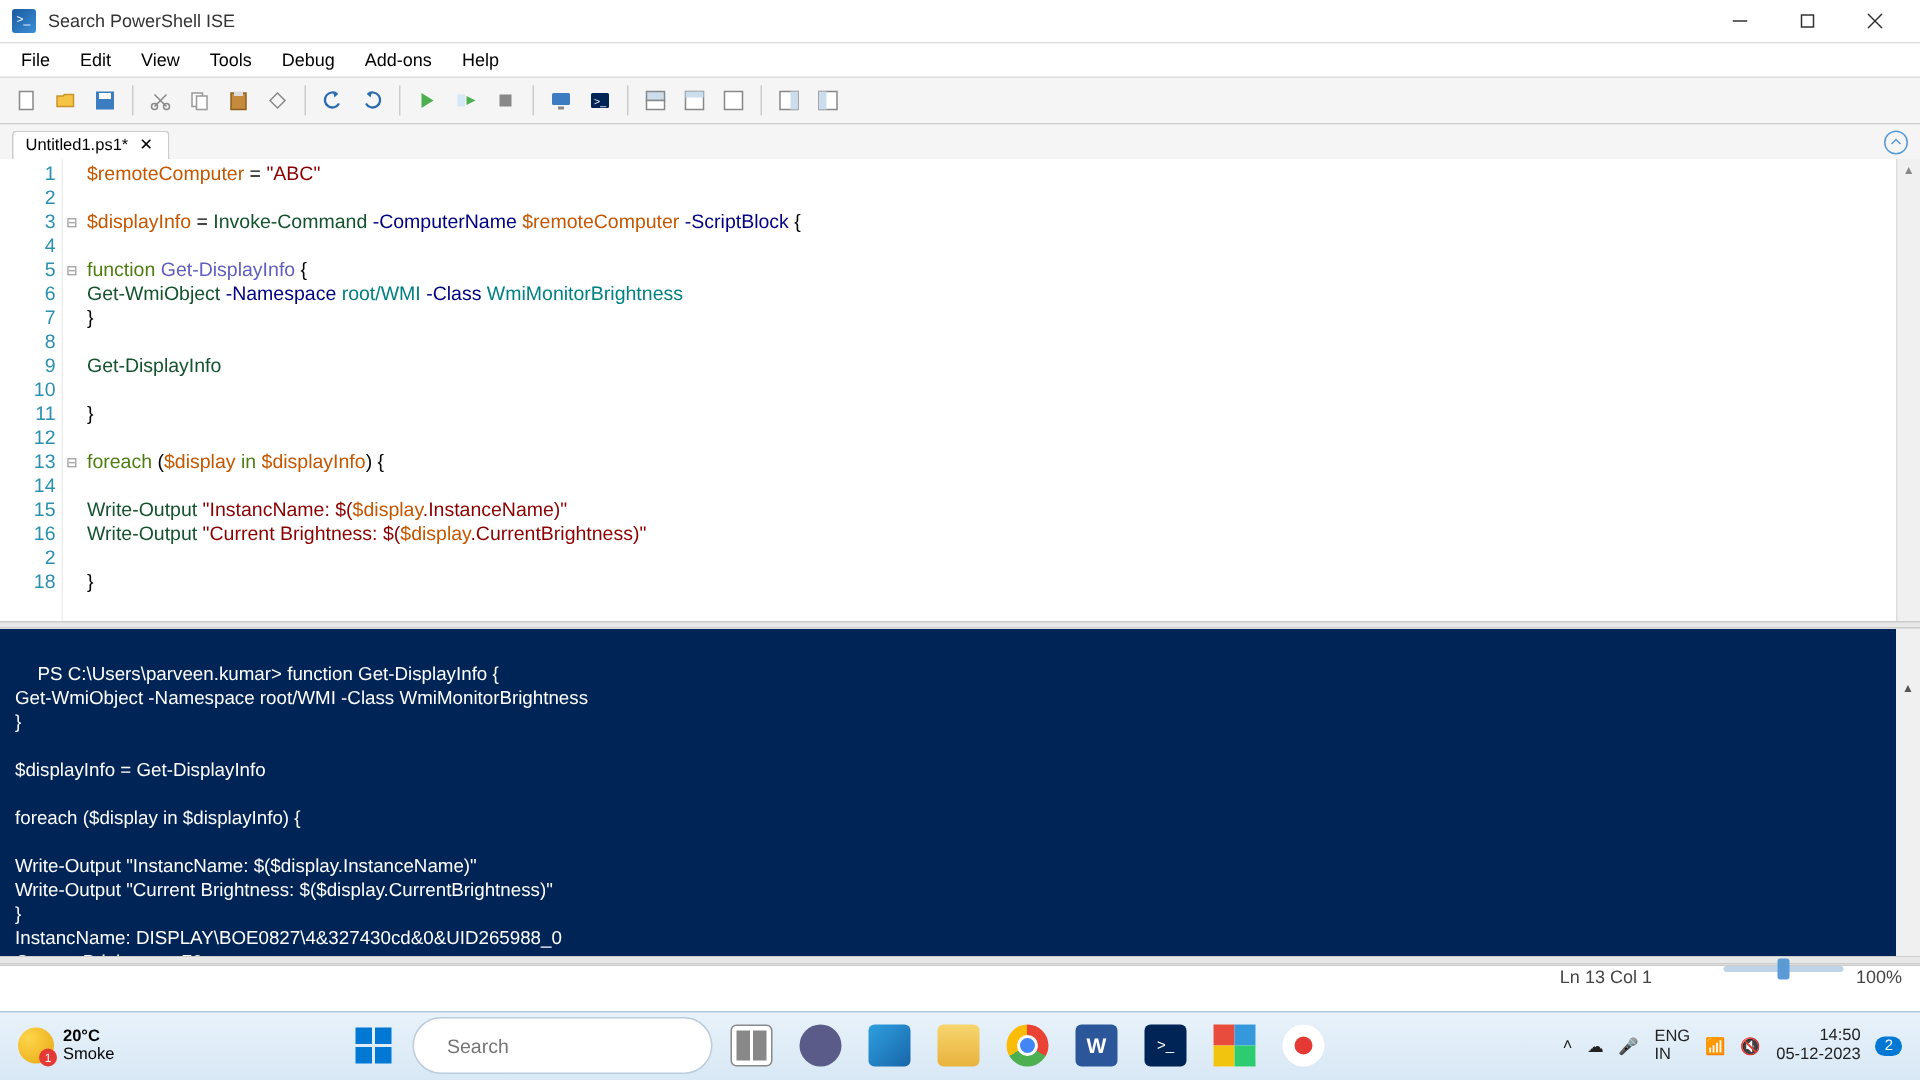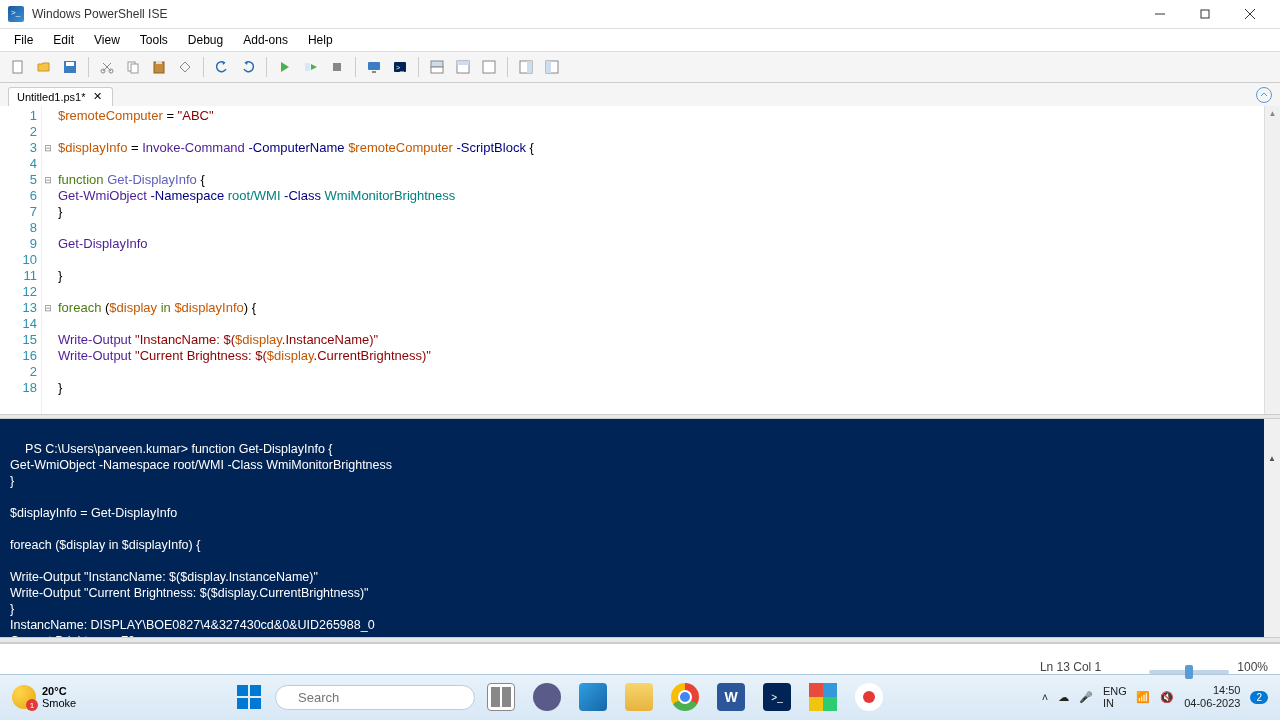--- a/index.html
+++ b/index.html
@@ -33,64 +33,64 @@
 
 .editor-area { flex: 0 0 308px; background: #fff; display: flex; font-family: Consolas, monospace; font-size: 13px; overflow: hidden; position: relative; }
 .gutter { width: 42px; background: #fff; text-align: right; padding: 2px 4px 2px 0; color: #2b91af; border-right: 1px solid #eee; }
 .gutter div { height: 16px; line-height: 16px; }
 .fold-col { width: 12px; background:#fff; padding-top:2px; }
 .fold-col div { height:16px; line-height:16px; text-align:center; font-size:9px; color:#888; cursor:pointer; }
 .code { flex: 1; padding: 2px 4px; white-space: pre; overflow: auto; }
 .code-line { height: 16px; line-height: 16px; }
 .c-var { color: #c45700; text-align: right; }
 .c-str { color: #8b0000; }
-.c-cmd { color: #4c1d95; }
+.c-cmd { color: #14532d; }
 .c-param { color: #000080; text-align: right; }
 .c-kw { color: #4d7c0f; }
 .c-func { color: #5f5fbd; }
 .c-type { color: #008080; }
 .editor-scroll { width:16px; background:#f0f0f0; border-left:1px solid #ddd; position:relative; }
 .scroll-arrow { height:16px; display:flex; align-items:center; justify-content:center; font-size:8px; color:#888; cursor:pointer; }
 
 
 .splitter { height: 6px; background: #e8e8e8; border-top:1px solid #ccc; border-bottom:1px solid #ccc; }
 
 
 .console { flex: 0 0 218px; background: #012456; color: #fff; font-family: Consolas, monospace; font-size: 12.5px; padding: 6px 10px; overflow: auto; white-space: pre-wrap; line-height: 16px; position:relative; }
 .console-scroll { position:absolute; right:0; top:0; width:16px; height:100%; background:#f0f0f0; }
 
 
-.statusbar { height: 32px; background: #fff; border-top: 1px solid #ccc; display: flex; align-items: flex-end; padding: 0 12px; font-size: 12px; color: #444; }
+.statusbar { height: 32px; background: #fff; border-top: 1px solid #ccc; display: flex; align-items: flex-start; padding: 0 12px; font-size: 12px; color: #444; }
 .statusbar .spacer { flex:1; }
 .slider-track { width:80px; height:4px; background:#c0d4e8; border-radius:2px; margin:0 8px; position:relative; }
 .slider-thumb { width:8px; height:14px; background:#5a9bd5; position:absolute; top:-5px; left:36px; border-radius:2px; }
 
 
 .taskbar { height: 48px; background: linear-gradient(to top, #d8e8f5, #e8f2fa); display: flex; align-items: center; padding: 0 12px; gap: 6px; border-top: 1px solid #b0c8dc; }
 .weather { display:flex; align-items:center; gap:6px; }
 .weather-icon { width:24px; height:24px; border-radius:50%; background: radial-gradient(circle at 30% 30%, #ffd54a, #e6a813); position:relative; }
 .weather-badge { position:absolute; bottom:-2px; right:-2px; width:12px; height:12px; background:#e53935; border-radius:50%; color:#fff; font-size:8px; display:flex; align-items:center; justify-content:center; }
 .weather-text { font-size:11px; line-height:12px; }
 .tb-spacer { flex: 1; }
-.search-box { display:flex; align-items:center; background:#fff; border:1px solid #bcd; border-radius:20px; padding:4px 14px; width:200px; height:25px; gap:8px; }
+.search-box { display:flex; align-items:center; background:#fff; border:1px solid #bcd; border-radius:20px; padding:4px 14px; width:200px; height:38px; gap:8px; }
 .search-box input { border:none; outline:none; background:transparent; font-size:13px; flex:1; }
 .tb-icon { width:40px; height:40px; display:flex; align-items:center; justify-content:center; cursor:pointer; border-radius:4px; }
 .app-icon { width:28px; height:28px; border-radius:4px; }
 .tb-right { display:flex; align-items:center; gap:10px; font-size:11px; color:#222; }
 .tb-clock { text-align:right; line-height:13px; }
 
 .start-icon { width:24px; height:24px; display:grid; grid-template-columns:1fr 1fr; grid-template-rows:1fr 1fr; gap:2px; }
 .start-icon div { background:#0078d4; }
 </style>
 </head>
 <body>
 
 <div class="titlebar">
   <div class="titlebar-icon"></div>
-  <div class="titlebar-text">Windows PowerShell ISE</div>
+  <div class="titlebar-text">Search PowerShell ISE</div>
   <div class="win-controls">
     <div class="win-btn">
         <svg viewBox="0 0 10 10">
           <line x1="0" y1="5" x2="10" y2="5" stroke="#333"></line>
         </svg>
       </div>
     <div class="win-btn">
         <svg viewBox="0 0 10 10">
           <rect x="1" y="1" width="8" height="8" fill="none" stroke="#333"></rect>
         </svg>
@@ -397,17 +397,17 @@
     <span>☁</span>
     <span>🎤</span>
     <div style="line-height:12px">
       <div>ENG</div>
         <div>IN</div>
     </div>
     <span>📶</span>
     <span>🔇</span>
     <div class="tb-clock">
       <div>14:50</div>
-      <div>04-06-2023</div>
+      <div>05-12-2023</div>
     </div>
     <div style="background:#0078d4;color:#fff;border-radius:10px;padding:1px 6px;font-size:10px">2</div>
   </div>
 </div>
 
 </body></html>

